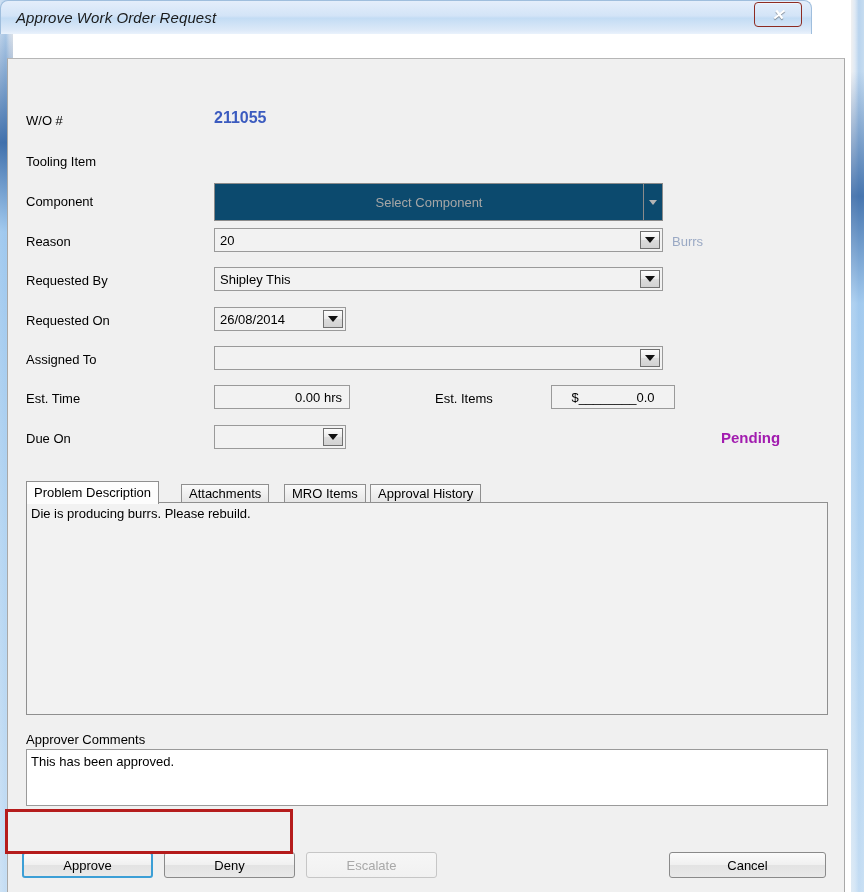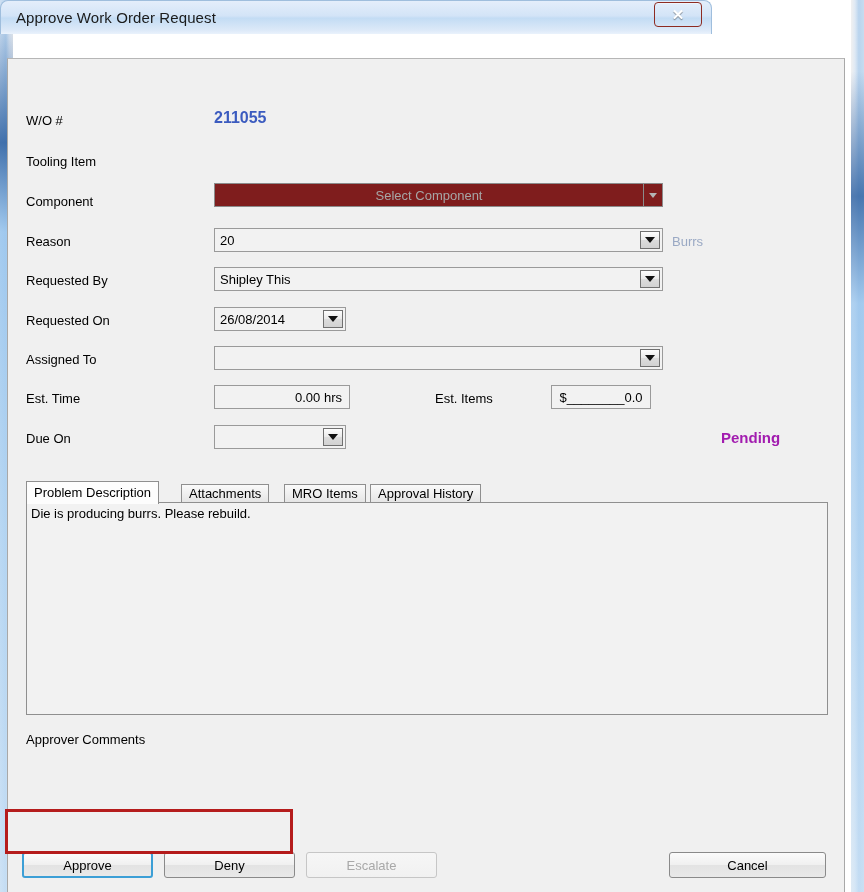--- a/index.html
+++ b/index.html
@@ -45,27 +45,28 @@
         rgba(42,94,160,0.80) 22%,
         rgba(150,196,238,0.70) 34%,
         rgba(176,212,243,0.66) 70%,
         rgba(205,228,248,0.50) 100%),
       linear-gradient(to left, #c6dcf0 0%, #b9d4ee 40%, #dfe9f4 70%, #f1f1f1 100%);
   }
 
   #titlebar {
     position: absolute;
     left: 0; top: 0;
-    width: 712px; height: 34px;
+    width: 812px; height: 34px;
     background: linear-gradient(to bottom, #e4eefb 0%, #d3e4f7 45%, #c3dcf4 52%, #dce9f8 88%, #eaf2fc 100%);
     border-top-left-radius: 8px;
     border-top-right-radius: 8px;
     border-top: 1px solid #9fbedd;
     border-left: 1px solid #9fbedd;
     border-right: 1px solid #9fbedd;
+    font-style: italic;
   }
   #title-text {
     position: absolute;
     left: 15px; top: 8px;
     font-size: 15px;
     color: #1b1b1b;
     letter-spacing: 0.1px;
     white-space: nowrap;
   }
   #close-button {
@@ -136,22 +137,22 @@
     width: 0; height: 0;
     border-left: 5px solid transparent;
     border-right: 5px solid transparent;
     border-top: 6px solid #111;
     display: block;
   }
 
   
   #component-combo {
     position: absolute;
-    height: 24px;
-    background: #7f1d1d;
+    height: 38px;
+    background: #0c4a6e;
     border: 1px solid #8b8b8b;
     display: flex;
     align-items: center;
   }
   #component-combo .val {
     flex: 1;
     text-align: center;
     font-size: 13px;
     color: #a6a6a6;
   }
@@ -355,21 +356,21 @@
       <div class="val"></div>
       <div class="arrow-btn">
           <i></i>
         </div>
     </div>
 
     <div class="form-label" style="left:18px; top:332px;">Est. Time</div>
     <div class="textbox" style="left:206px; top:326px; width:136px;">0.00 hrs</div>
 
     <div class="form-label" style="left:427px; top:332px;">Est. Items</div>
-    <div class="textbox" style="left:543px; top:326px; width:100px; justify-content:center; padding-right:0;">$________0.0</div>
+    <div class="textbox" style="left:543px; top:326px; width:124px; justify-content:center; padding-right:0;">$________0.0</div>
 
     <div class="form-label" style="left:18px; top:372px;">Due On</div>
     <div class="combo" style="left:206px; top:366px; width:132px;">
       <div class="val"></div>
       <div class="arrow-btn">
           <i></i>
         </div>
     </div>
 
     <div id="status-text" style="left:713px; top:370px;">Pending</div>
@@ -379,20 +380,23 @@
       <div class="tab" style="left:155px;">Attachments</div>
       <div class="tab" style="left:258px;">MRO Items</div>
       <div class="tab" style="left:344px;">Approval History</div>
     </div>
 
     <div id="tabpanel">
       <div id="problem-text">Die is producing burrs.  Please rebuild.</div>
     </div>
 
     <div id="approver-label">Approver Comments</div>
+    <div id="approver-box">
+      <div id="approver-text">This has been approved.</div>
+    </div>
 
     <div class="btn focused" style="left:14px;  top:793px; width:131px;">Approve</div>
     <div class="btn" style="left:156px; top:793px; width:131px;">Deny</div>
     <div class="btn disabled" style="left:298px; top:793px; width:131px;">Escalate</div>
     <div class="btn" style="left:661px; top:793px; width:157px;">Cancel</div>
 
   </div>
 
   <div id="annotation-box"></div>
 

